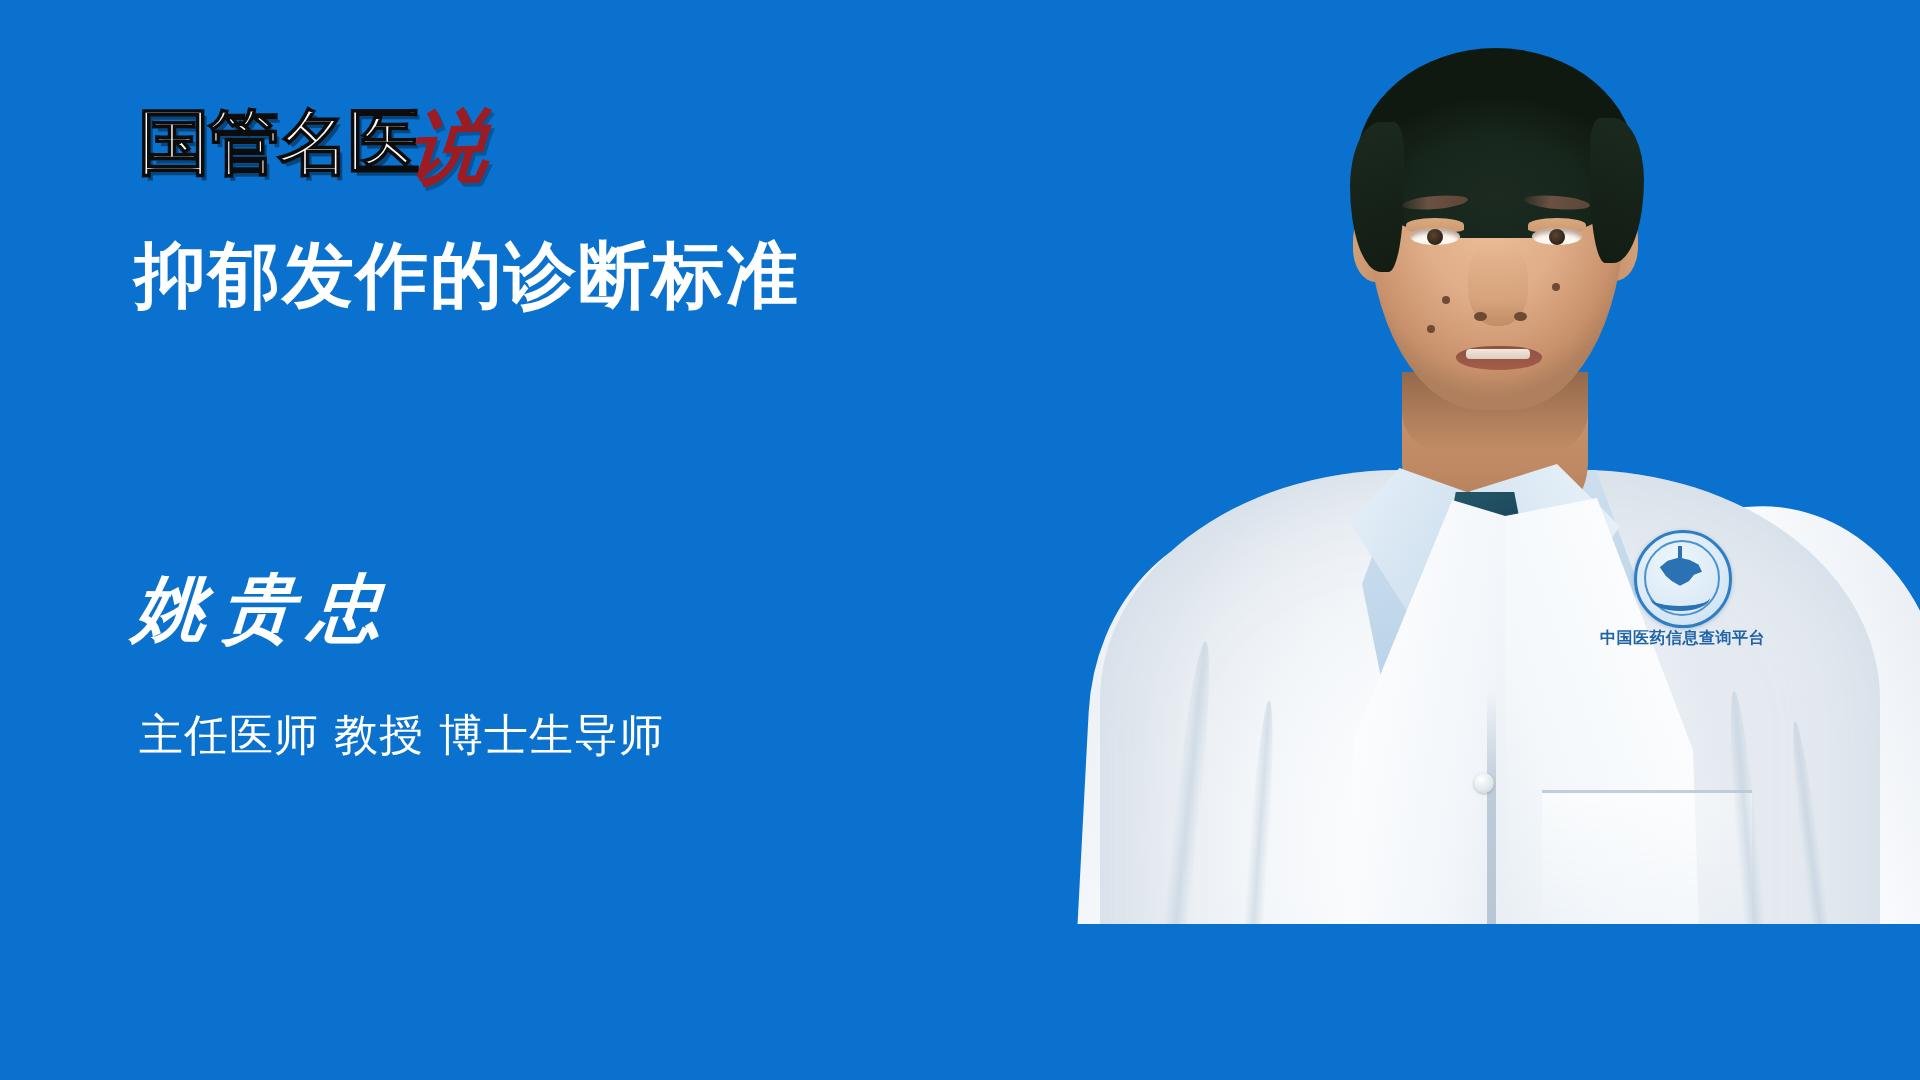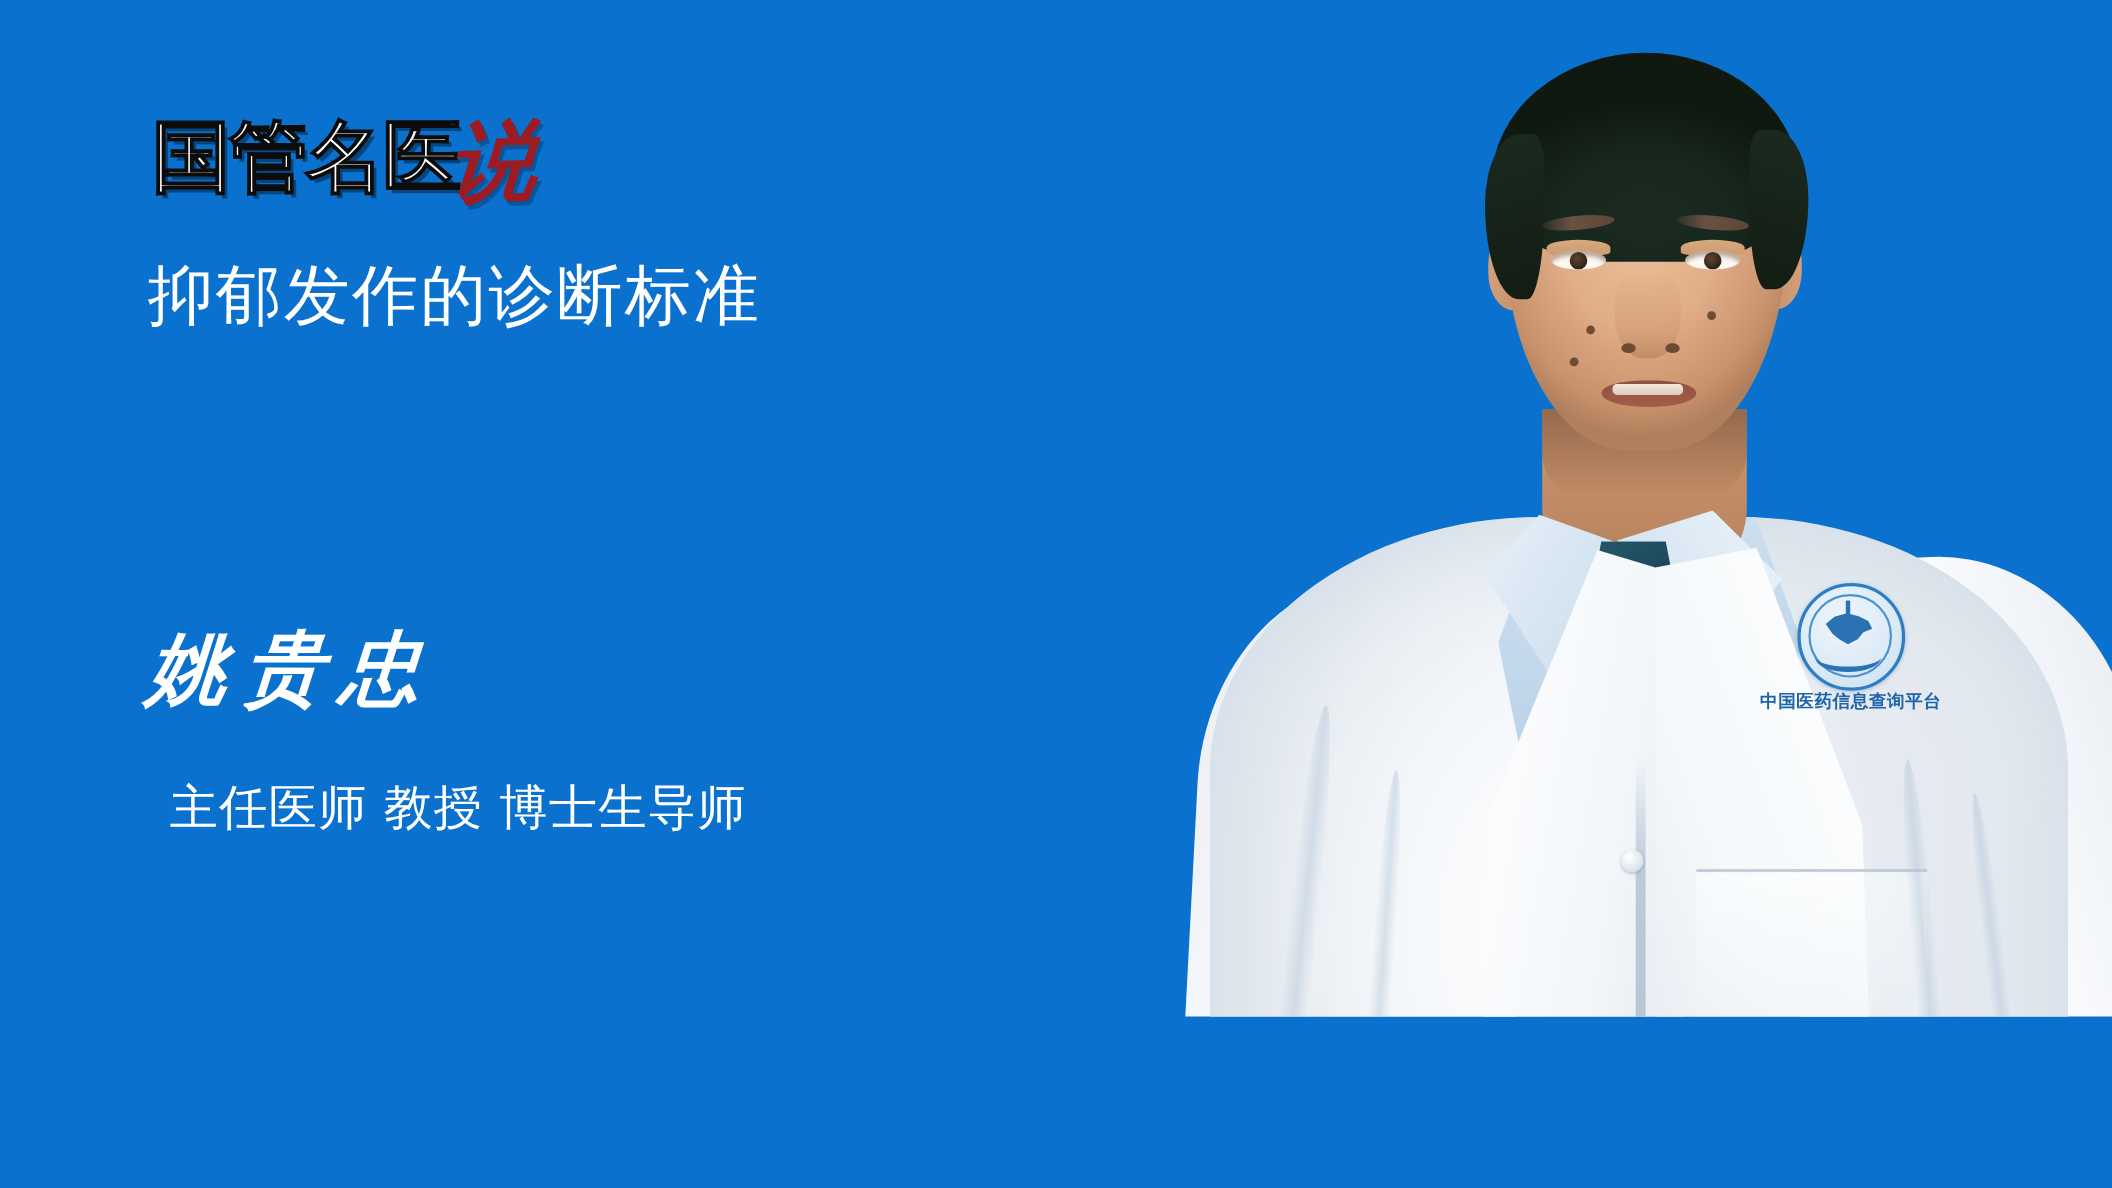--- a/index.html
+++ b/index.html
@@ -50,23 +50,23 @@
     font-family: "DejaVu Serif", "Liberation Serif", serif;
     transform: skewX(-6deg) rotate(-2deg);
     white-space: nowrap;
   }
 
   
   #main-title {
     position: absolute;
     left: 134px;
     top: 237px;
-    font-size: 60px;
+    font-size: 72px;
     line-height: 1.08;
-    font-weight: 400;
+    font-weight: 700;
     color: #FFFFFF;
     letter-spacing: 2px;
     white-space: nowrap;
     font-family: "DejaVu Sans", "Liberation Sans", sans-serif;
   }
 
   
   #speaker-name {
     position: absolute;
     left: 134px;
@@ -78,21 +78,21 @@
     color: #FFFFFF;
     letter-spacing: 16px;
     white-space: nowrap;
     font-family: "DejaVu Serif", "Liberation Serif", serif;
     transform: skewX(-4deg);
   }
 
   
   #credentials {
     position: absolute;
-    left: 154px;
+    left: 139px;
     top: 712px;
     display: flex;
     flex-direction: column;
     gap: 32px;
   }
   .credential-line {
     font-size: 44px;
     line-height: 1.05;
     font-weight: 400;
     color: #FFFFFF;

